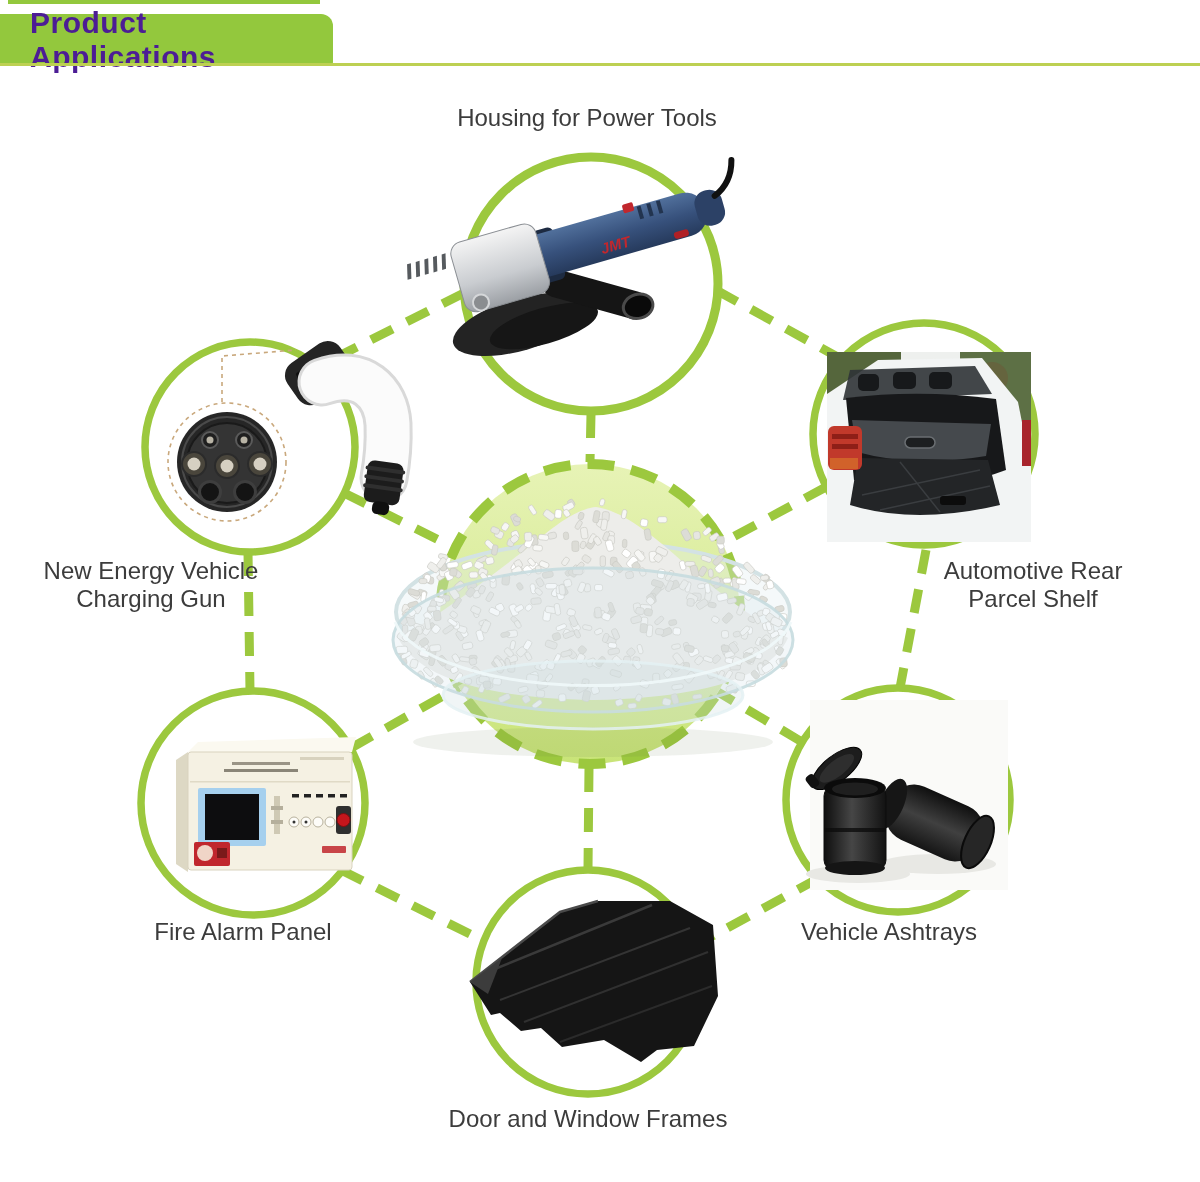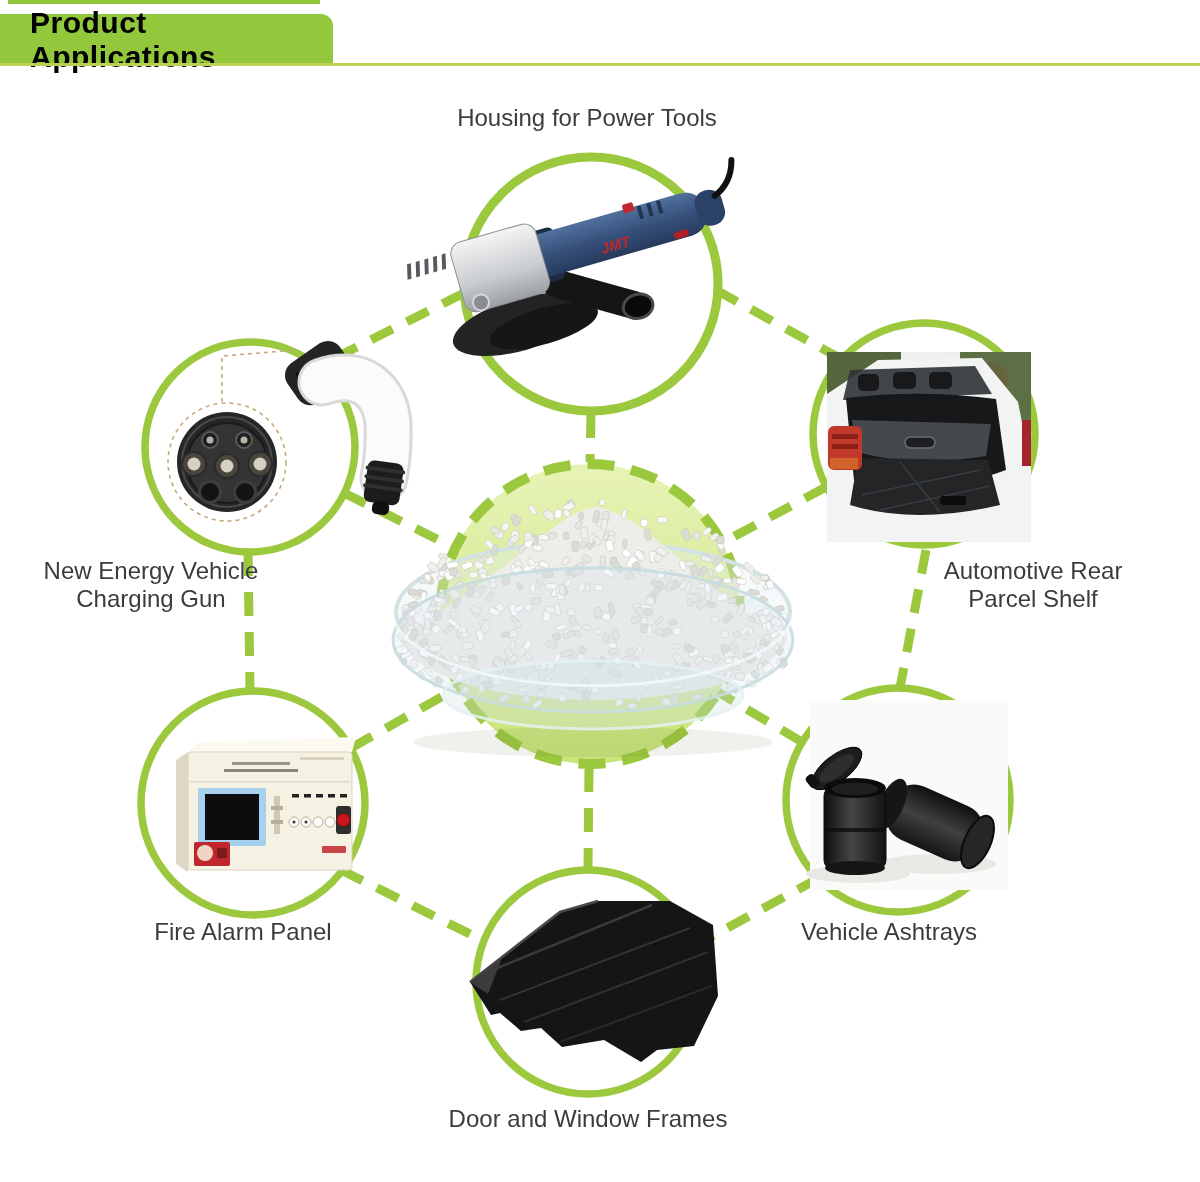--- a/index.html
+++ b/index.html
@@ -1,21 +1,21 @@
 <!DOCTYPE html>
 <html><head>
 <meta charset="utf-8">
 <style>
   html,body{margin:0;padding:0;background:#ffffff;}
   .stage{position:relative;width:1200px;height:1182px;background:#ffffff;overflow:hidden;
          font-family:"Liberation Sans",sans-serif;}
   .top-strip{position:absolute;left:8px;top:0;width:312px;height:4px;background:#93c83d;}
   .banner{position:absolute;left:0;top:14px;width:333px;height:52px;background:#93c83d;
           border-radius:0 12px 4px 0;display:flex;align-items:center;}
-  .banner h1{margin:0 0 0 30px;font-size:30px;font-weight:bold;color:#000000;letter-spacing:.5px;}
+  .banner h1{margin:0 0 0 30px;font-size:30px;font-weight:bold;color:#4c1d95;letter-spacing:.5px;}
   .underline{position:absolute;left:0;top:63px;width:1200px;height:3px;background:#bdd052;}
   svg{position:absolute;left:0;top:0;}
   .label{font-family:"Liberation Sans",sans-serif;font-size:24px;fill:#3c3c3c;}
   .dash{stroke:#9cc83e;stroke-width:9;stroke-dasharray:24 16;stroke-linecap:butt;}
   .ring{fill:none;stroke:#9cc83e;}
 </style>
 </head>
 <body>
 
 <div class="stage">

